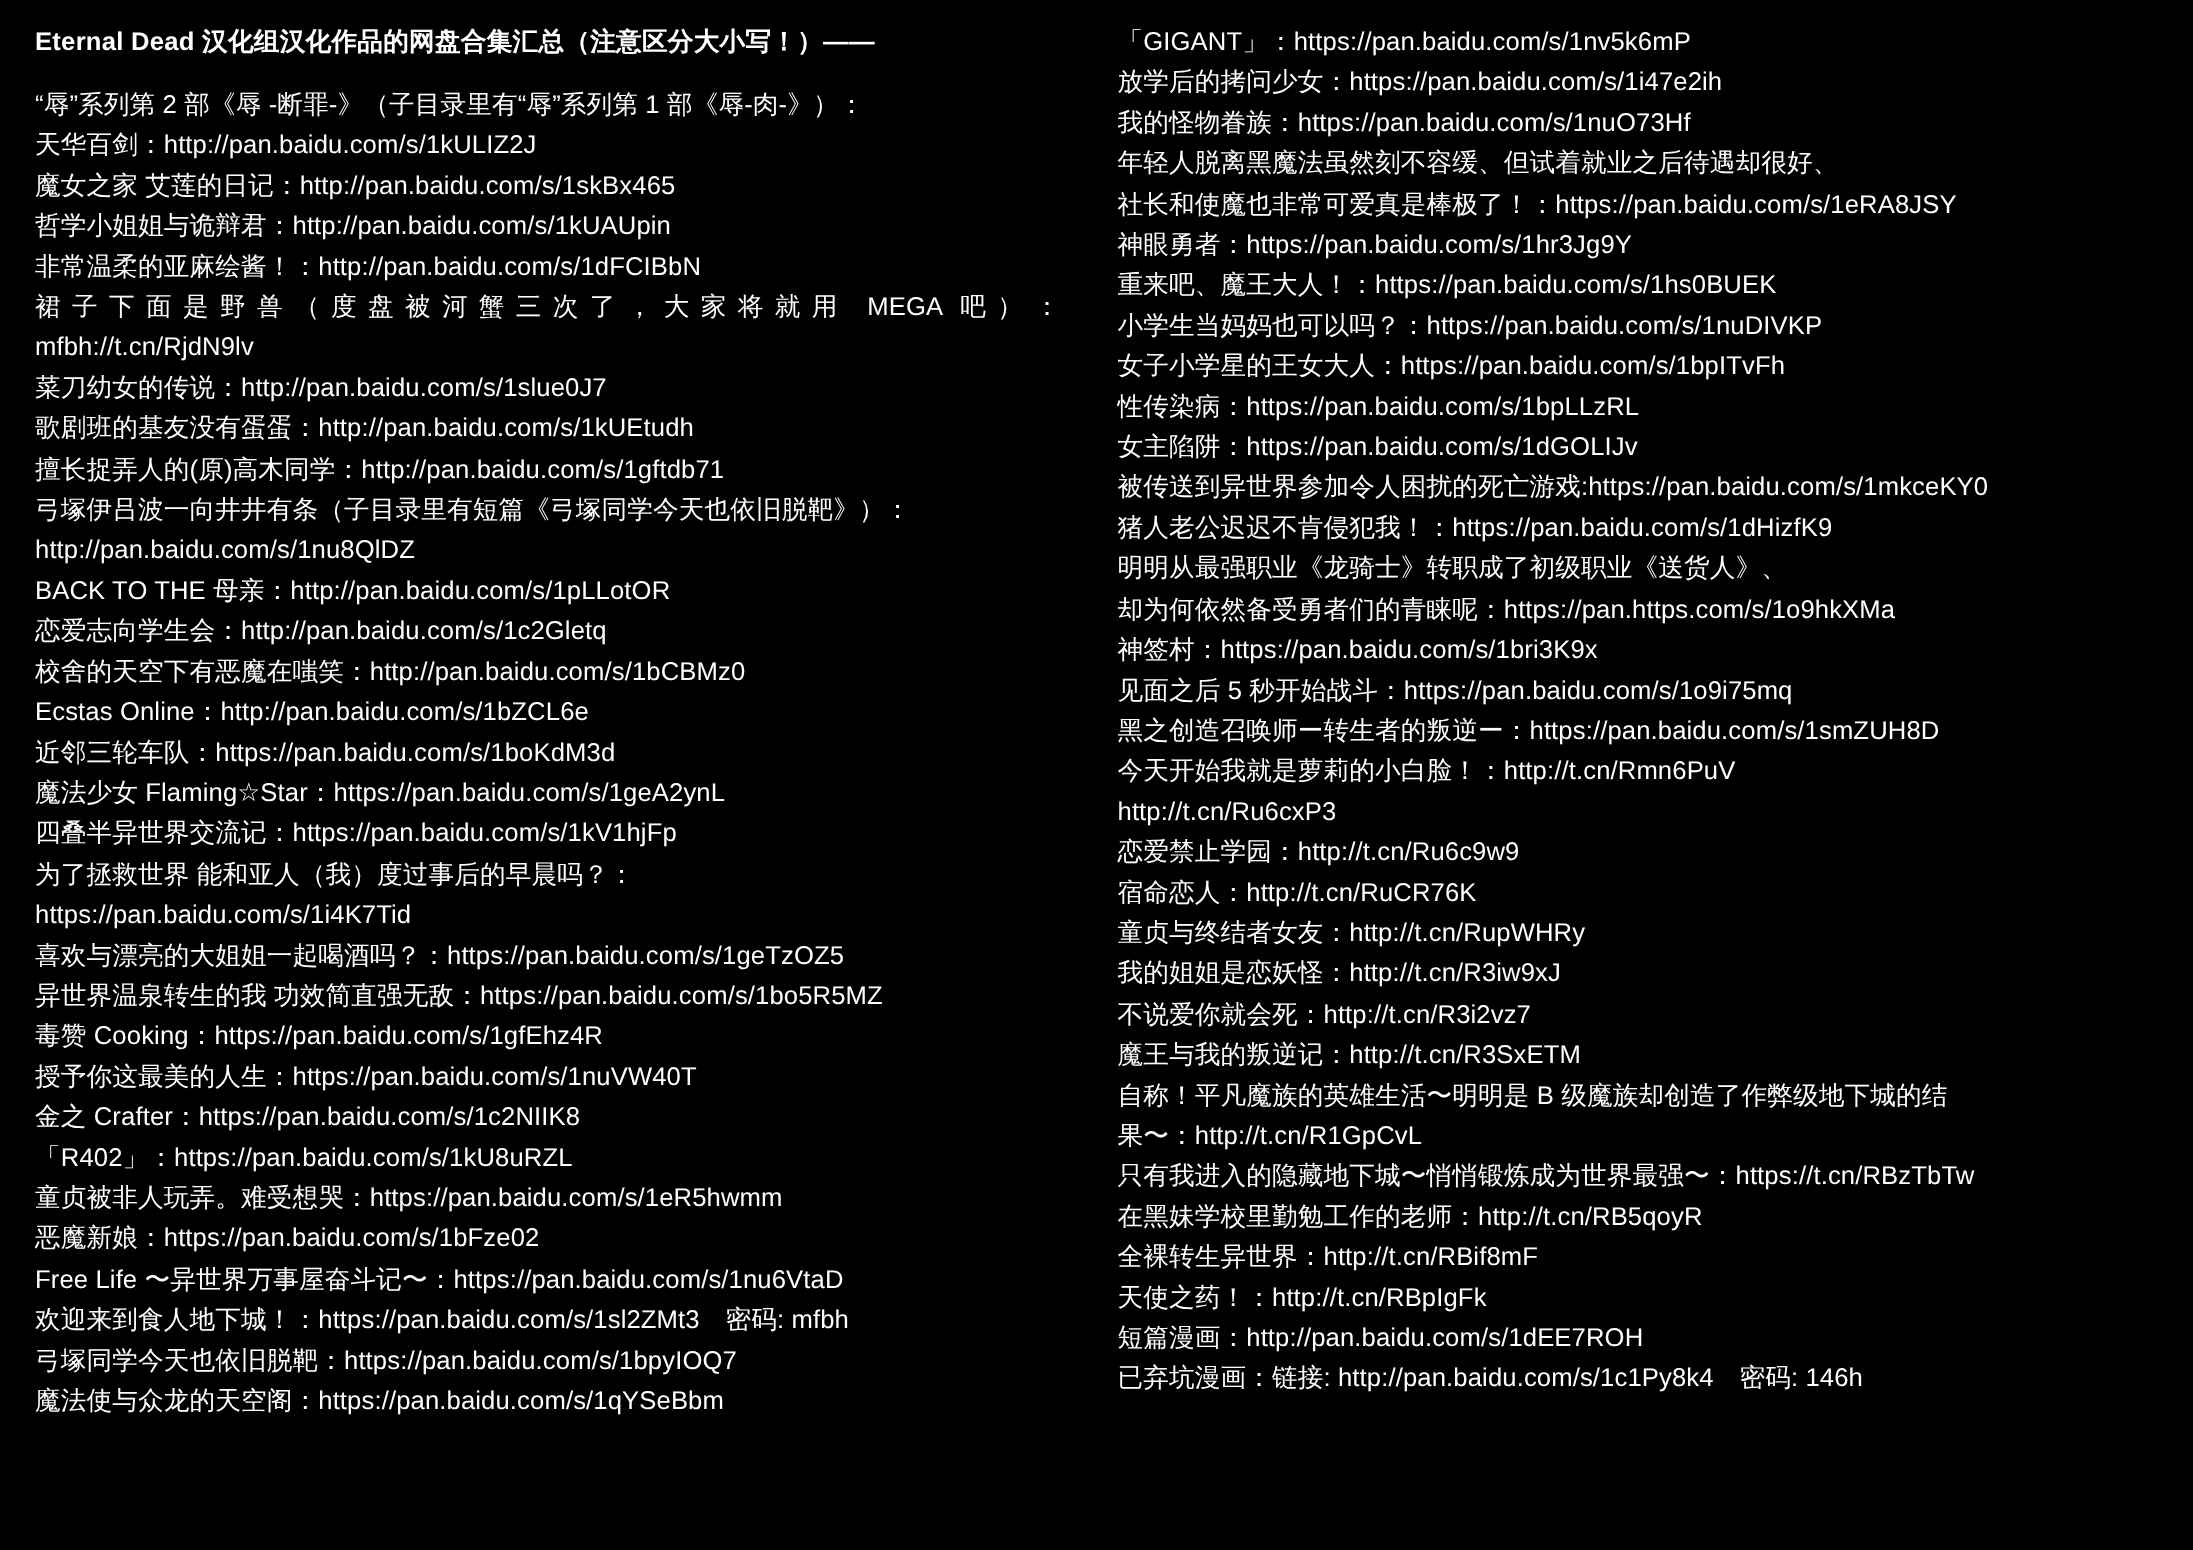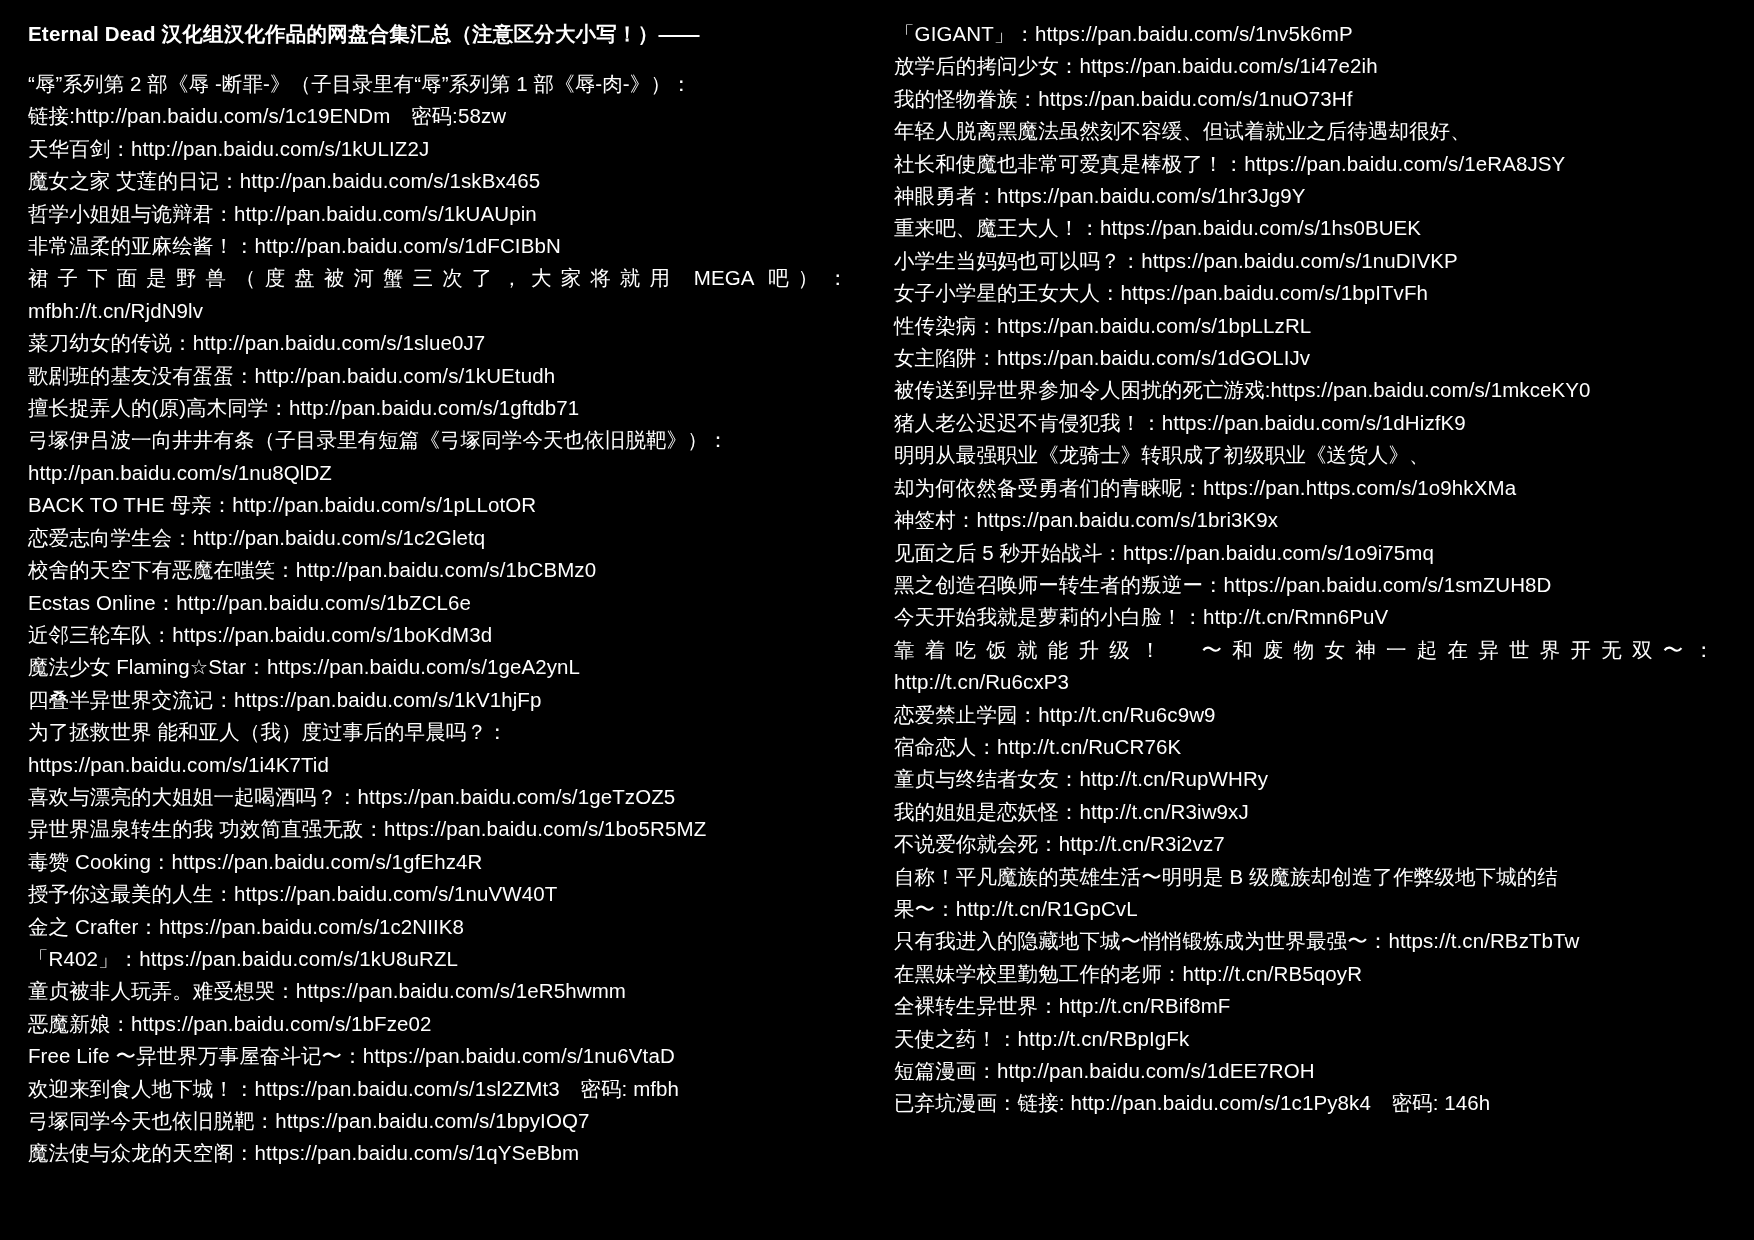--- a/index.html
+++ b/index.html
@@ -59,21 +59,20 @@
 </style>
 </head>
 <body>
 
 <div class="page">
   <div class="columns">
 
     <div class="col col-left">
       <div class="title">Eternal Dead 汉化组汉化作品的网盘合集汇总（注意区分大小写！）——</div>
       <p class="entry">“辱”系列第 2 部《辱 -断罪-》（子目录里有“辱”系列第 1 部《辱-肉-》）：</p>
-      <p class="entry">链接:http://pan.baidu.com/s/1c19ENDm　密码:58zw</p>
       <p class="entry">天华百剑：http://pan.baidu.com/s/1kULIZ2J</p>
       <p class="entry">魔女之家 艾莲的日记：http://pan.baidu.com/s/1skBx465</p>
       <p class="entry">哲学小姐姐与诡辩君：http://pan.baidu.com/s/1kUAUpin</p>
       <p class="entry">非常温柔的亚麻绘酱！：http://pan.baidu.com/s/1dFCIBbN</p>
       <p class="entry justify">裙子下面是野兽（度盘被河蟹三次了，大家将就用 MEGA 吧）：</p>
       <p class="entry">mfbh://t.cn/RjdN9lv</p>
       <p class="entry">菜刀幼女的传说：http://pan.baidu.com/s/1slue0J7</p>
       <p class="entry">歌剧班的基友没有蛋蛋：http://pan.baidu.com/s/1kUEtudh</p>
       <p class="entry">擅长捉弄人的(原)高木同学：http://pan.baidu.com/s/1gftdb71</p>
       <p class="entry">弓塚伊吕波一向井井有条（子目录里有短篇《弓塚同学今天也依旧脱靶》）：</p>
@@ -114,27 +113,27 @@
       <p class="entry">性传染病：https://pan.baidu.com/s/1bpLLzRL</p>
       <p class="entry">女主陷阱：https://pan.baidu.com/s/1dGOLIJv</p>
       <p class="entry">被传送到异世界参加令人困扰的死亡游戏:https://pan.baidu.com/s/1mkceKY0</p>
       <p class="entry">猪人老公迟迟不肯侵犯我！：https://pan.baidu.com/s/1dHizfK9</p>
       <p class="entry">明明从最强职业《龙骑士》转职成了初级职业《送货人》、</p>
       <p class="entry">却为何依然备受勇者们的青睐呢：https://pan.https.com/s/1o9hkXMa</p>
       <p class="entry">神签村：https://pan.baidu.com/s/1bri3K9x</p>
       <p class="entry">见面之后 5 秒开始战斗：https://pan.baidu.com/s/1o9i75mq</p>
       <p class="entry">黑之创造召唤师ー转生者的叛逆ー：https://pan.baidu.com/s/1smZUH8D</p>
       <p class="entry">今天开始我就是萝莉的小白脸！：http://t.cn/Rmn6PuV</p>
-      <p class="entry justify">靠着吃饭就能升级！　〜和废物女神一起在异世界开无双〜：</p>
       <p class="entry">http://t.cn/Ru6cxP3</p>
       <p class="entry">恋爱禁止学园：http://t.cn/Ru6c9w9</p>
       <p class="entry">宿命恋人：http://t.cn/RuCR76K</p>
       <p class="entry">童贞与终结者女友：http://t.cn/RupWHRy</p>
       <p class="entry">我的姐姐是恋妖怪：http://t.cn/R3iw9xJ</p>
       <p class="entry">不说爱你就会死：http://t.cn/R3i2vz7</p>
+      <p class="entry">魔王与我的叛逆记：http://t.cn/R3SxETM</p>
       <p class="entry">自称！平凡魔族的英雄生活〜明明是 B 级魔族却创造了作弊级地下城的结</p>
       <p class="entry">果〜：http://t.cn/R1GpCvL</p>
       <p class="entry">只有我进入的隐藏地下城〜悄悄锻炼成为世界最强〜：https://t.cn/RBzTbTw</p>
       <p class="entry">在黑妹学校里勤勉工作的老师：http://t.cn/RB5qoyR</p>
       <p class="entry">全裸转生异世界：http://t.cn/RBif8mF</p>
       <p class="entry">天使之药！：http://t.cn/RBpIgFk</p>
       <p class="entry">短篇漫画：http://pan.baidu.com/s/1dEE7ROH</p>
       <p class="entry">已弃坑漫画：链接: http://pan.baidu.com/s/1c1Py8k4　密码: 146h</p>
     </div>
 

